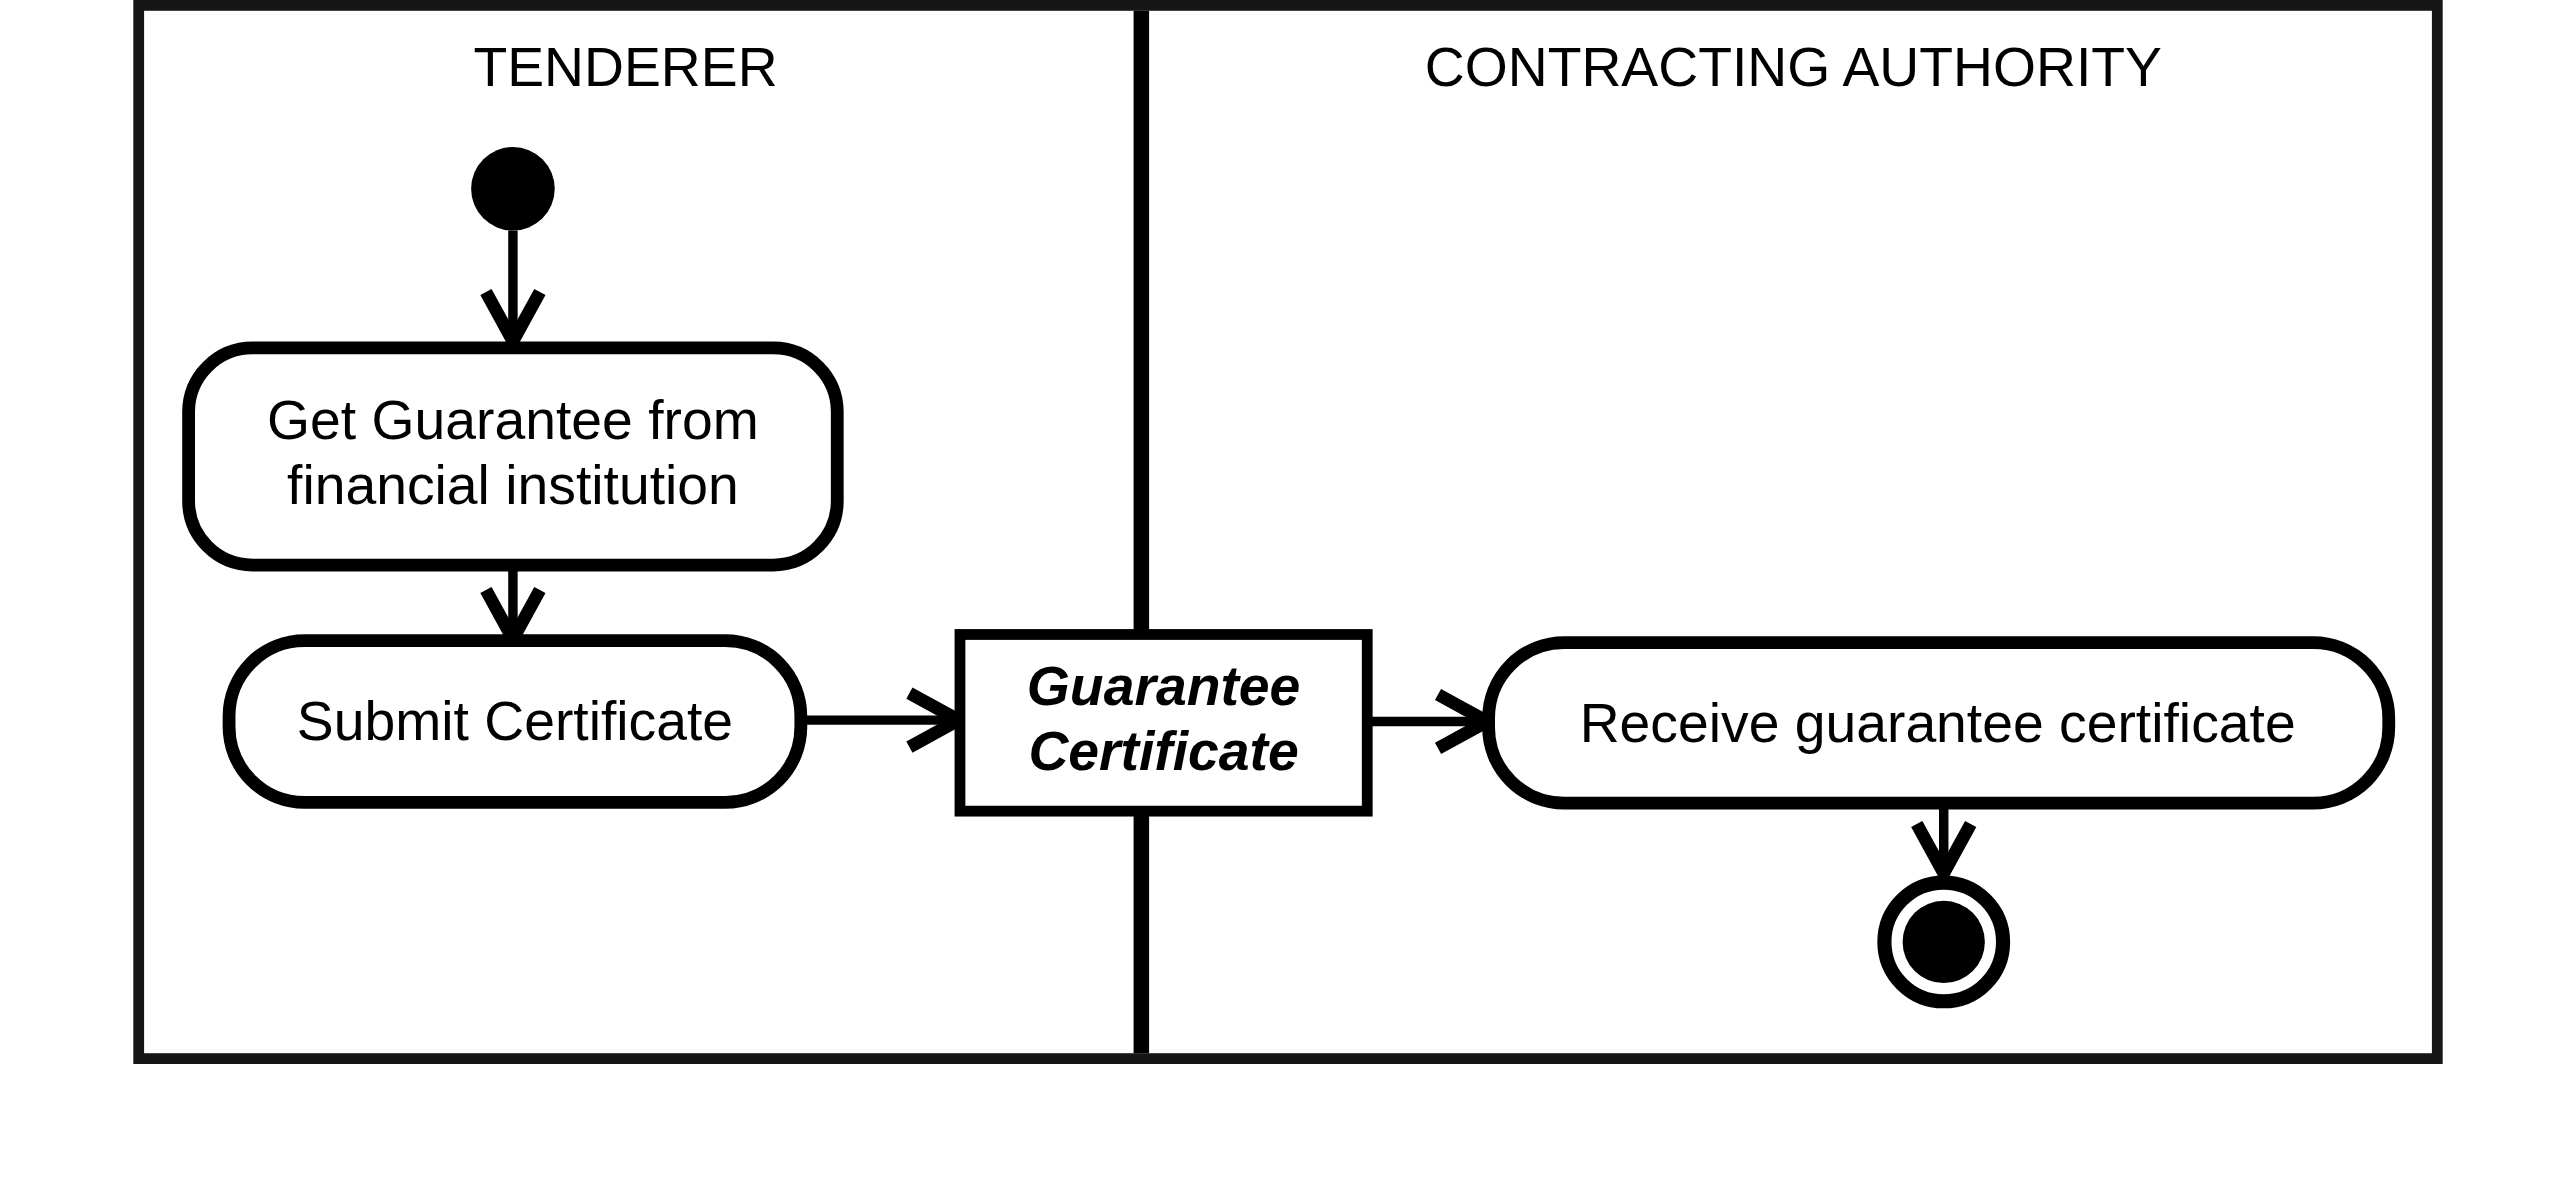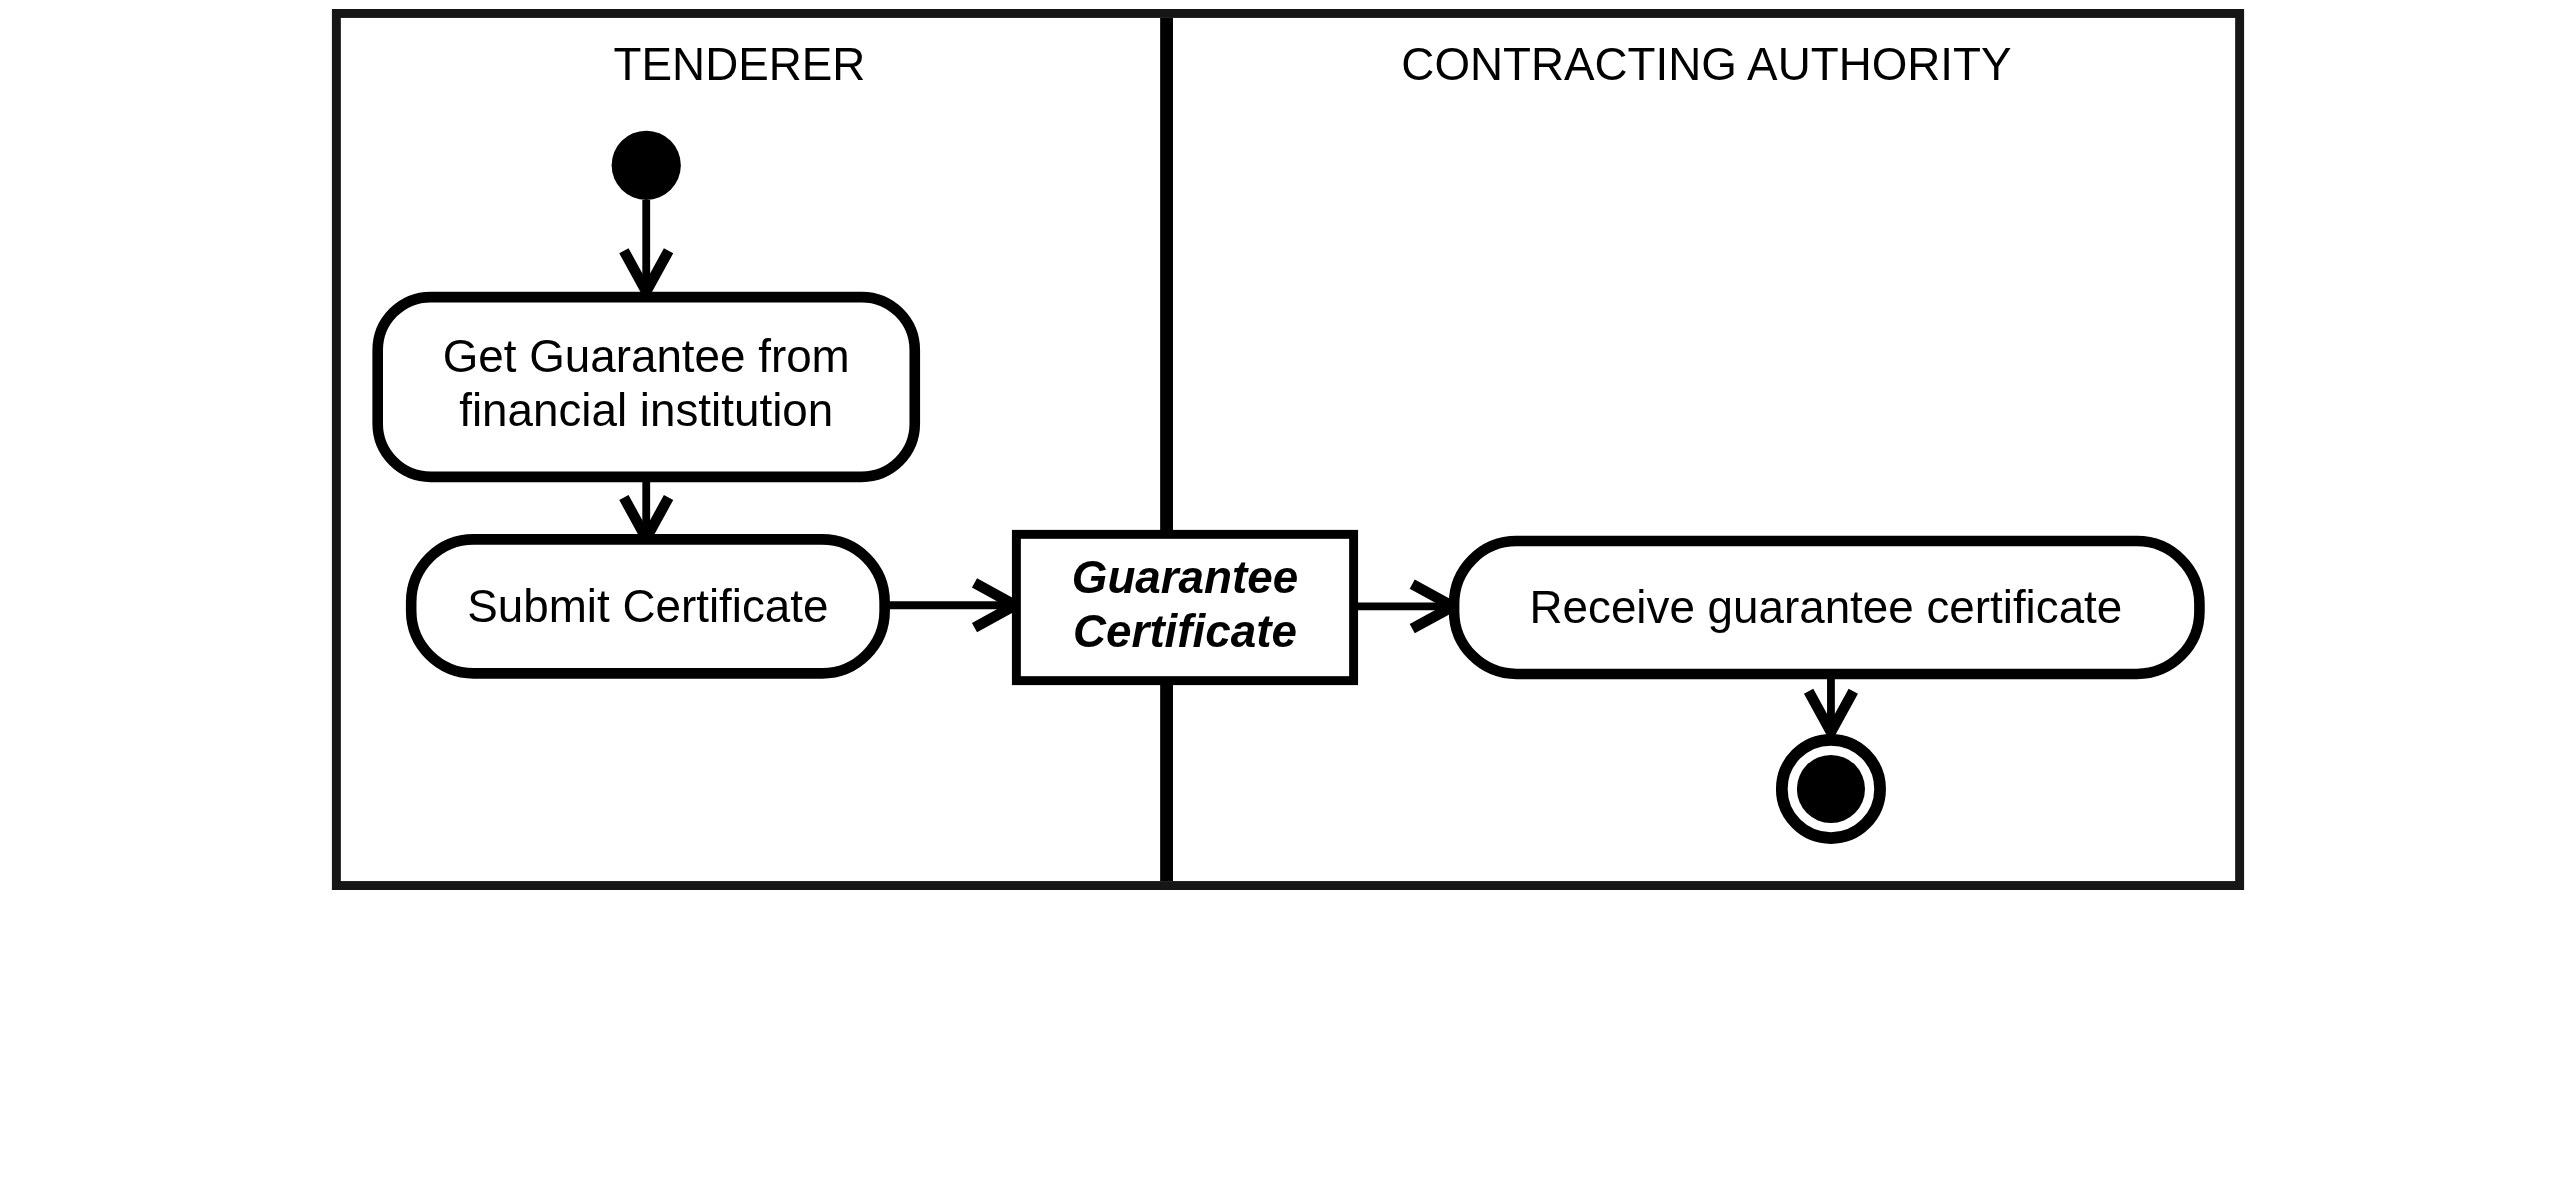--- a/index.html
+++ b/index.html
@@ -5,23 +5,23 @@
   html, body {
     margin: 0;
     padding: 0;
     background: #ffffff;
     width: 2576px;
     height: 1187px;
     font-family: "Liberation Sans", sans-serif;
   }
   .stage {
     position: absolute;
-    left: 0; top: 9px;
+    left: 0; top: 0;
     width: 2576px;
-    height: 881px;
+    height: 1064px;
   }
   svg { display: block; width: 100%; height: 100%; }
 
   .lane-title {
     font-size: 82px;
     fill: #000000;
     text-anchor: middle;
   }
   .node-label {
     font-size: 82px;

